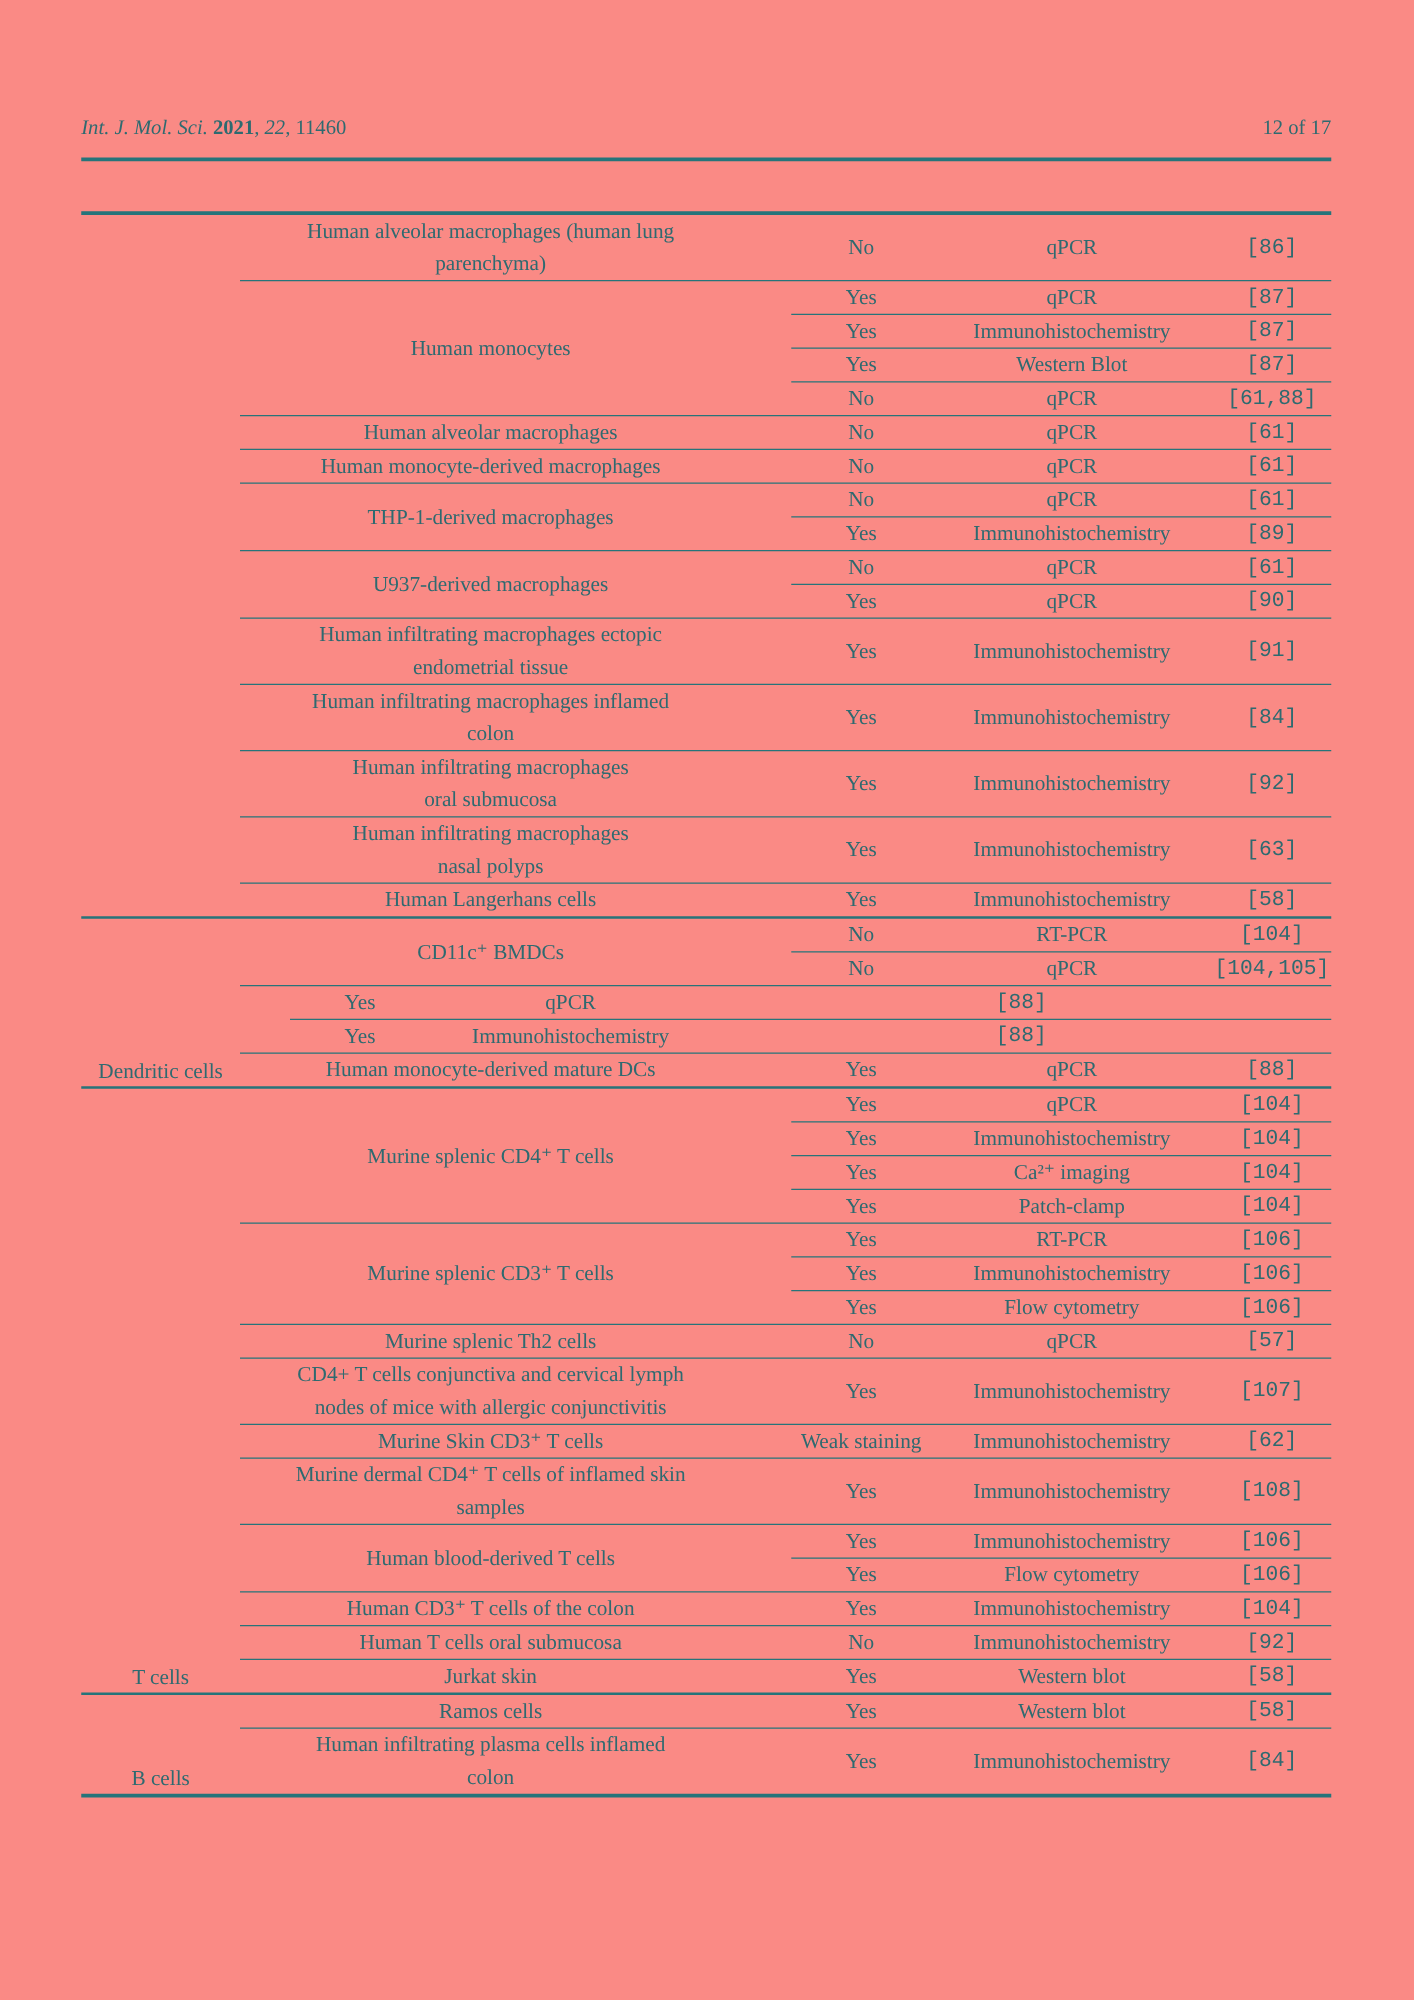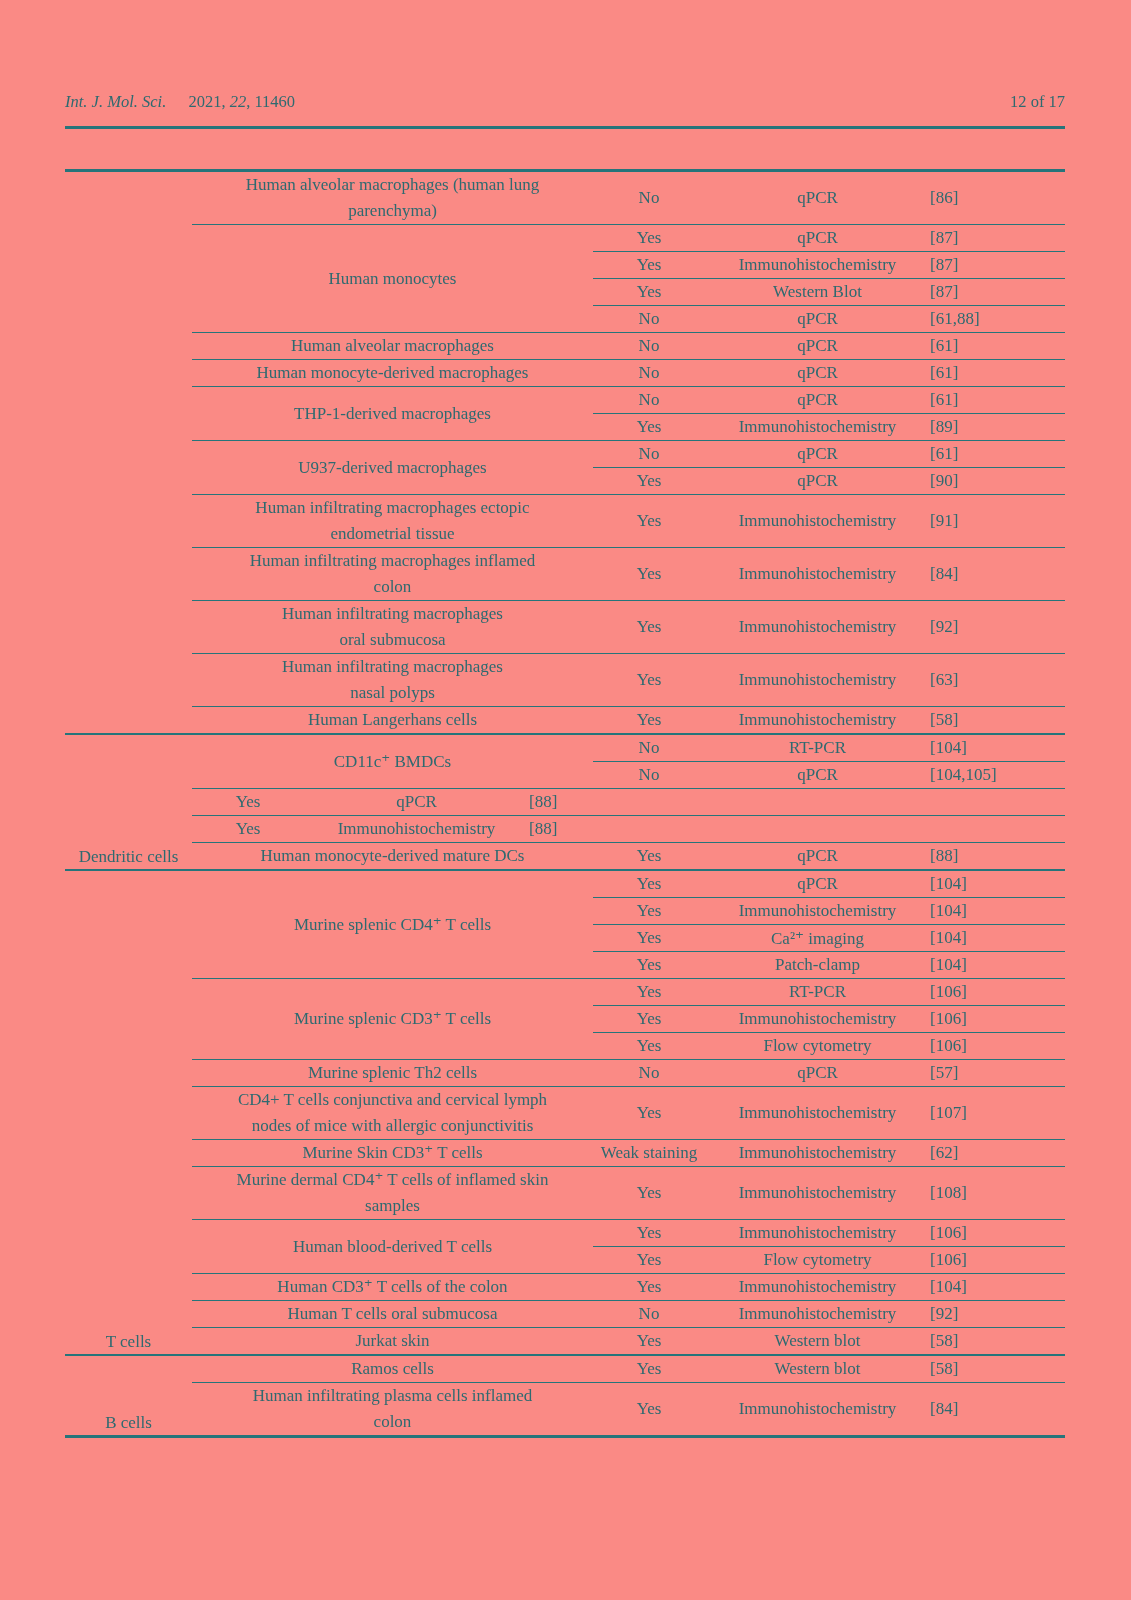--- a/index.html
+++ b/index.html
@@ -22,21 +22,21 @@
   .header{
     display:flex;
     justify-content:space-between;
     align-items:baseline;
     margin:0 66px 0 65px;
     padding-top:92px;
     font-size:16.5px;
   }
   .citation span{white-space:pre;}
   .it{font-style:italic;}
-  .b{font-weight:normal;margin-left:18px;}
+  .b{font-weight:bold;}
   .tablewrap{
     margin:14px 66px 0 65px;
     width:1000px;
   }
   .rule-top{
     height:0;
     border-top:3px solid var(--line);
   }
   .headgap{height:40px;}
   .table{
@@ -68,31 +68,32 @@
     text-align:center;
     white-space:pre-line;
     line-height:26px;
     padding:0 4px;
     box-sizing:border-box;
   }
   .subrows{
     flex:1;
     display:flex;
     flex-direction:column;
+    margin-left:40px;
   }
   .subrow{
     flex:1;
     display:flex;
     align-items:center;
     min-height:26px;
   }
   .subrow + .subrow{border-top:1.5px solid var(--line);}
   .res{width:112px;text-align:center;}
   .meth{width:225px;text-align:center;}
-  .refc{flex:1;text-align:left;}
+  .refc{flex:1;text-align:center;font-family:Liberation Mono, monospace;}
 </style>
 </head>
 <body>
 
 <div class="page">
   <div class="header">
     <div class="citation">
       <span class="it">Int. J. Mol. Sci. </span><span class="b">2021</span><span>, </span><span class="it">22</span><span>, 11460</span>
     </div>
     <div>12 of 17</div>

